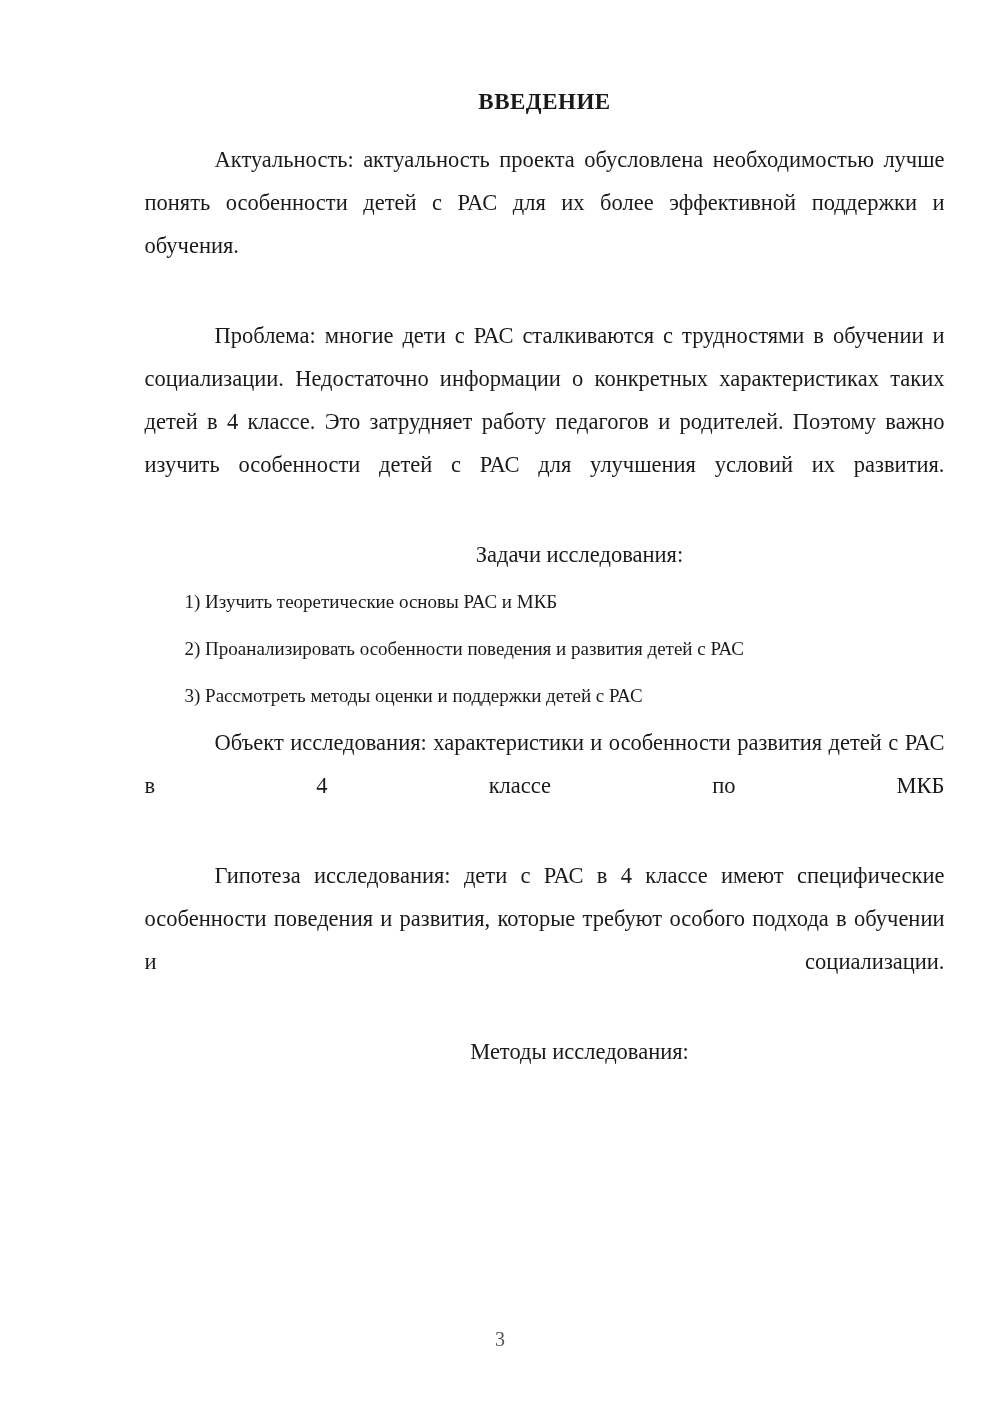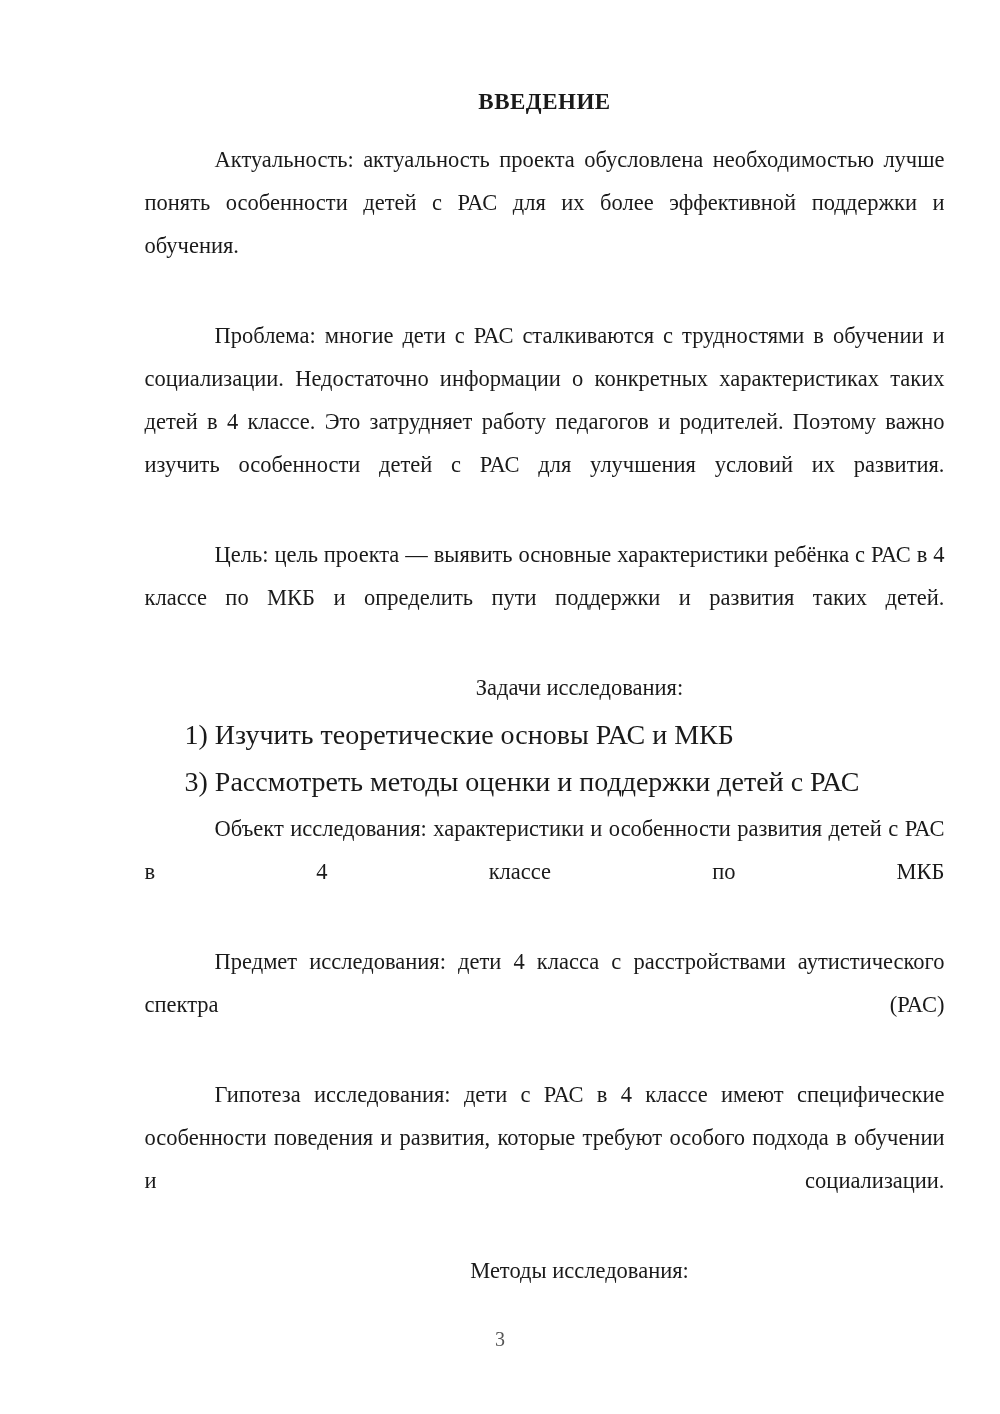--- a/index.html
+++ b/index.html
@@ -50,21 +50,21 @@
   }
   p.list-head {
     margin: 0 0 4px 0;
     font-size: 22.5px;
     line-height: 43px;
     text-indent: 70px;
     text-align: center;
   }
   p.list-item {
     margin: 0 0 4px 0;
-    font-size: 28px;
+    font-size: 19px;
     line-height: 43px;
     text-indent: 40px;
     text-align: left;
   }
   .page-number {
     position: absolute;
     left: 0;
     right: 0;
     top: 1328px;
     text-align: center;
@@ -76,28 +76,27 @@
 </head>
 <body>
 
 <div class="page">
   <div class="content">
 
     <h1 class="doc-title">ВВЕДЕНИЕ</h1>
 
     <p class="para">Актуальность: актуальность проекта обусловлена необходимостью лучше понять особенности детей с РАС для их более эффективной поддержки и обучения.</p>
     <p class="para">Проблема: многие дети с РАС сталкиваются с трудностями в обучении и социализации. Недостаточно информации о конкретных характеристиках таких детей в 4 классе. Это затрудняет работу педагогов и родителей. Поэтому важно изучить особенности детей с РАС для улучшения условий их развития.</p>
-    <p class="para">Цель: цель проекта — выявить основные характеристики ребёнка с РАС в 4 классе по МКБ и определить пути поддержки и развития таких детей.</p>
 
     <p class="list-head">Задачи исследования:</p>
     <p class="list-item">1) Изучить теоретические основы РАС и МКБ</p>
+    <p class="list-item">2) Проанализировать особенности поведения и развития детей с РАС</p>
     <p class="list-item">3) Рассмотреть методы оценки и поддержки детей с РАС</p>
 
     <p class="para">Объект исследования: характеристики и особенности развития детей с РАС в 4 классе по МКБ</p>
-    <p class="para">Предмет исследования: дети 4 класса с расстройствами аутистического спектра (РАС)</p>
     <p class="para">Гипотеза исследования: дети с РАС в 4 классе имеют специфические особенности поведения и развития, которые требуют особого подхода в обучении и социализации.</p>
 
     <p class="list-head">Методы исследования:</p>
 
   </div>
 
   <div class="page-number">3</div>
 </div>
 
 </body></html>

